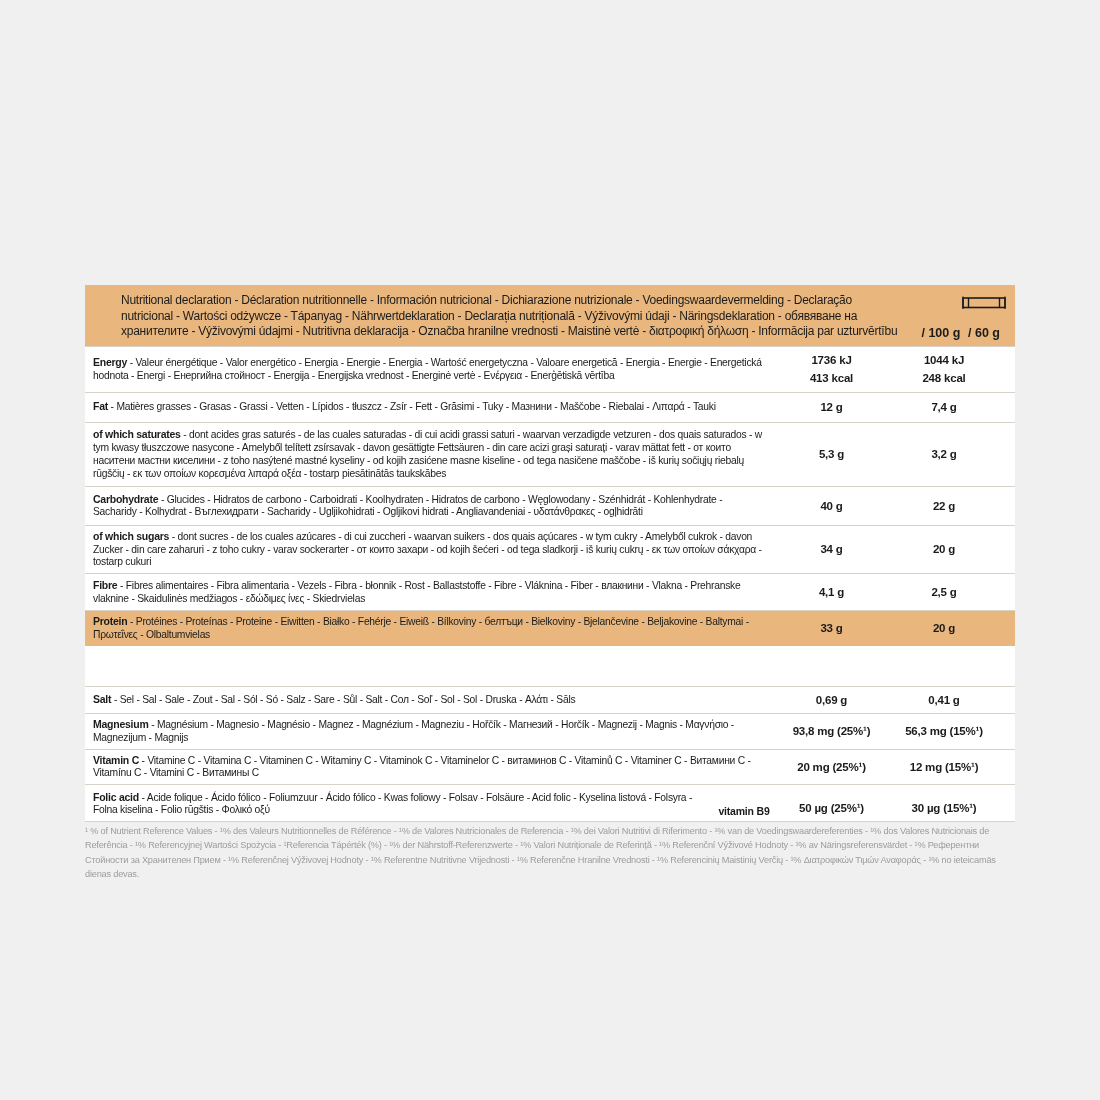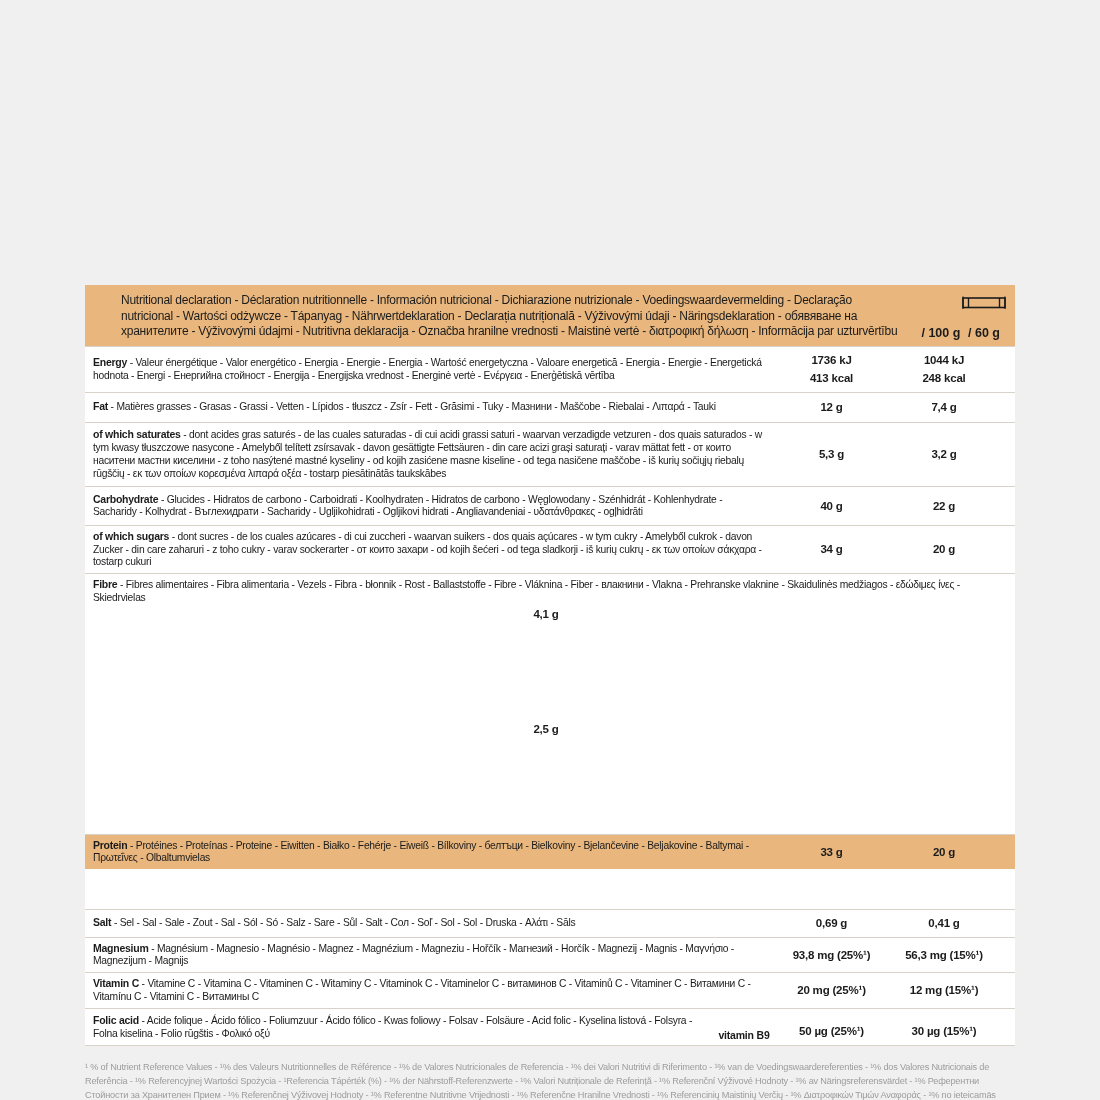--- a/index.html
+++ b/index.html
@@ -32,30 +32,30 @@
   .note { width:60px; flex:0 0 60px; font-weight:bold; font-size:10.5px; text-align:center; letter-spacing:-0.2px; }
   .val  { width:115px; flex:0 0 115px; text-align:center; font-weight:bold; font-size:11.5px;
           white-space:pre-line; line-height:1.6; letter-spacing:-0.2px; }
   .val.v60 { width:110px; flex:0 0 110px; }
 
   .r-energy    { min-height:42px; }
   .r-fat       { min-height:30px; }
   .r-saturates { min-height:64px; }
   .r-carb      { min-height:39px; }
   .r-sugars    { min-height:41px; }
-  .r-fibre     { min-height:37px;flex-direction:column; }
+  .r-fibre     { min-height:37px; }
   .r-protein   { min-height:35px; }
   .r-salt      { min-height:23px;margin-top:40px; }
   .r-magnesium { min-height:35px; }
   .r-vitc      { min-height:35px; }
   .r-folic     { min-height:37px;align-items:flex-end; }
 
   
   .footnote {
-    margin-top:14px; color: var(--footnote_text,#9c9c9c);
+    margin-top:2px; color: var(--footnote_text,#9c9c9c);
     font-size:9.2px; line-height:1.55; letter-spacing:-0.2px;
   }
 </style>
 </head>
 <body>
 
 <div class="stage">
   <div class="ntable">
 
     <div class="thead">

